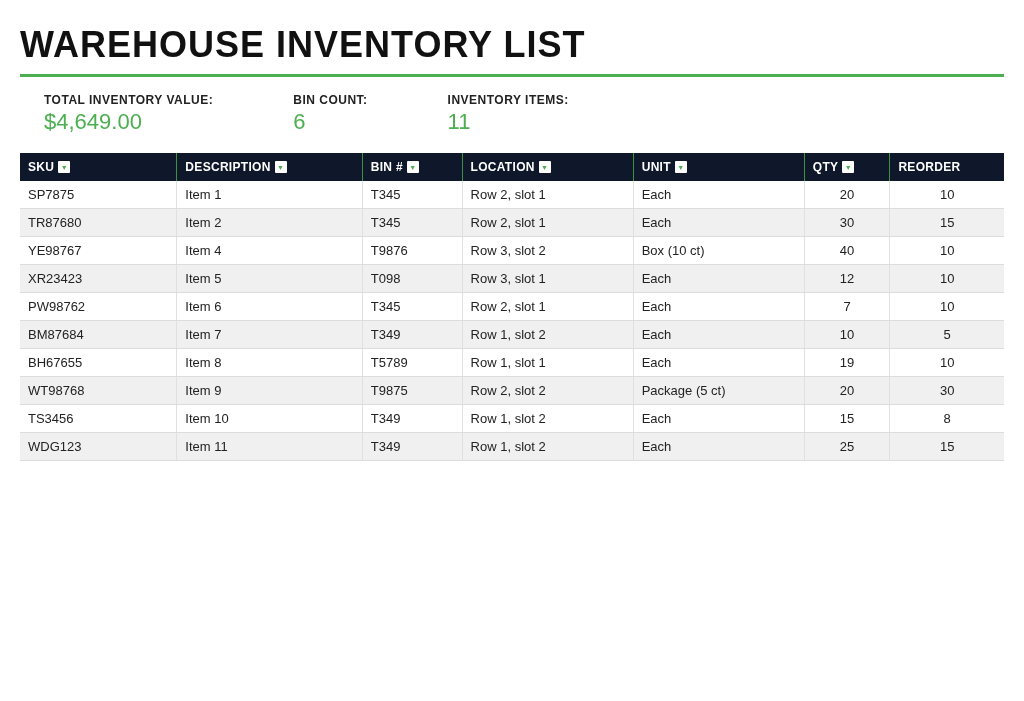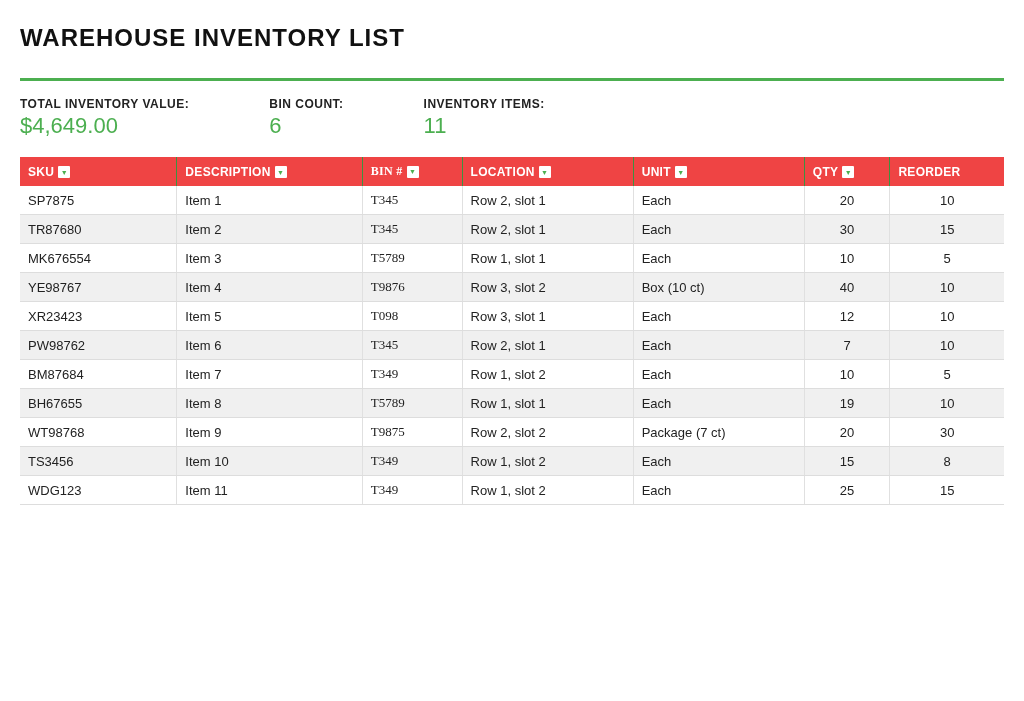--- a/index.html
+++ b/index.html
@@ -3,36 +3,37 @@
   <meta charset="utf-8">
   <style>
     * { margin: 0; padding: 0; box-sizing: border-box; }
     body {
       font-family: Arial, sans-serif;
       background: #fff;
       color: #222;
       padding: 24px 20px;
     }
     .page-title {
-      font-size: 24px;
+      font-size: 36px;
       font-weight: 900;
       letter-spacing: 1px;
       color: #111;
-      margin-bottom: 26px;
+      margin-bottom: 8px;
     }
     .title-divider {
       border: none;
       border-top: 3px solid #4caf50;
       margin-bottom: 16px;
     }
     .summary-row {
       display: flex;
       gap: 80px;
       margin-bottom: 18px;
       align-items: center;
+      margin-left: 24px;
     }
     .summary-item {}
     .summary-label {
       font-size: 12px;
       font-weight: 700;
       color: #222;
       letter-spacing: 0.5px;
       text-transform: uppercase;
     }
     .summary-value {
@@ -44,21 +45,21 @@
     .table-container {
       width: 100%;
       overflow-x: auto;
     }
     table {
       width: 100%;
       border-collapse: collapse;
       font-size: 13px;
     }
     thead tr {
-      background: #ef4444;
+      background: #0f172a;
       color: #fff;
     }
     thead th {
       padding: 7px 8px;
       text-align: left;
       font-weight: 700;
       font-size: 12px;
       letter-spacing: 0.3px;
       white-space: nowrap;
       border-right: 1px solid #3d9140;
@@ -100,21 +101,21 @@
       padding: 6px 8px;
       border-bottom: 1px solid #ddd;
       border-right: 1px solid #e0e0e0;
       white-space: nowrap;
     }
     tbody td:last-child {
       border-right: none;
     }
     .col-sku { width: 110px; }
     .col-desc { width: 130px; }
-    .col-bin { width: 70px; font-family: Liberation Serif, serif; }
+    .col-bin { width: 70px; }
     .col-loc { width: 120px; }
     .col-unit { width: 120px; }
     .col-qty { width: 60px; text-align: right; }
     .col-reorder { width: 80px; text-align: left; }
     td.col-qty, td.col-reorder {
       text-align: center;
     }
   </style>
 </head>
 <body>
@@ -197,29 +198,20 @@
         <tr>
           <td class="col-sku">TR87680</td>
           <td class="col-desc">Item 2</td>
           <td class="col-bin">T345</td>
           <td class="col-loc">Row 2, slot 1</td>
           <td class="col-unit">Each</td>
           <td class="col-qty">30</td>
           <td class="col-reorder">15</td>
         </tr>
         <tr>
-          <td class="col-sku">MK676554</td>
-          <td class="col-desc">Item 3</td>
-          <td class="col-bin">T5789</td>
-          <td class="col-loc">Row 1, slot 1</td>
-          <td class="col-unit">Each</td>
-          <td class="col-qty">10</td>
-          <td class="col-reorder">5</td>
-        </tr>
-        <tr>
           <td class="col-sku">YE98767</td>
           <td class="col-desc">Item 4</td>
           <td class="col-bin">T9876</td>
           <td class="col-loc">Row 3, slot 2</td>
           <td class="col-unit">Box (10 ct)</td>
           <td class="col-qty">40</td>
           <td class="col-reorder">10</td>
         </tr>
         <tr>
           <td class="col-sku">XR23423</td>
@@ -255,21 +247,21 @@
           <td class="col-loc">Row 1, slot 1</td>
           <td class="col-unit">Each</td>
           <td class="col-qty">19</td>
           <td class="col-reorder">10</td>
         </tr>
         <tr>
           <td class="col-sku">WT98768</td>
           <td class="col-desc">Item 9</td>
           <td class="col-bin">T9875</td>
           <td class="col-loc">Row 2, slot 2</td>
-          <td class="col-unit">Package (7 ct)</td>
+          <td class="col-unit">Package (5 ct)</td>
           <td class="col-qty">20</td>
           <td class="col-reorder">30</td>
         </tr>
         <tr>
           <td class="col-sku">TS3456</td>
           <td class="col-desc">Item 10</td>
           <td class="col-bin">T349</td>
           <td class="col-loc">Row 1, slot 2</td>
           <td class="col-unit">Each</td>
           <td class="col-qty">15</td>

